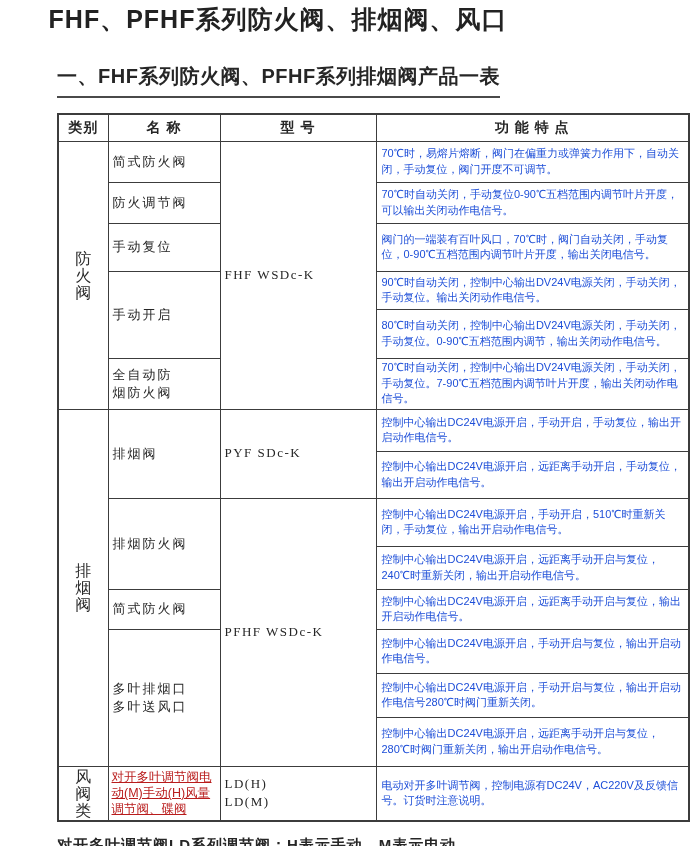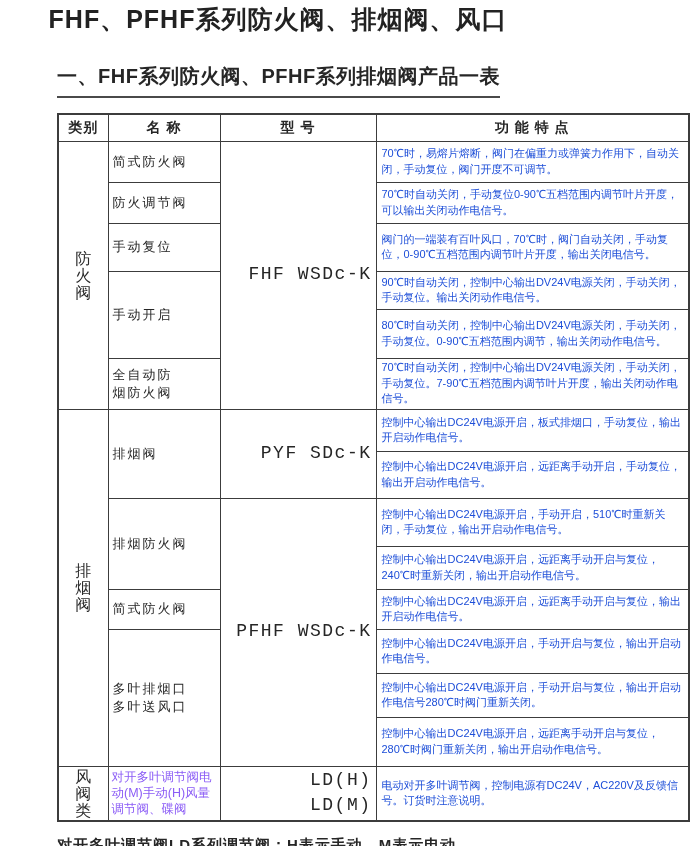--- a/index.html
+++ b/index.html
@@ -48,26 +48,26 @@
     width: 1.15em; margin: 0 auto;
     word-break: break-all; line-height: 17px;
     letter-spacing: 0; white-space: normal;
   }
   td.name {
     font-size: 13px; letter-spacing: 2px;
     white-space: pre-line; color: #262626; line-height: 1.35;
   }
   td.name-left {
     text-align: left; font-size: 12.5px; letter-spacing: 0;
-    padding: 2px 3px; line-height: 1.3; color: #8b5cf6;
+    padding: 2px 3px; line-height: 1.3; color: #b91c1c; text-decoration: underline;
   }
   td.model {
-    text-align: right;
-    font-family: Liberation Mono, monospace;
-    font-size: 18px; letter-spacing: 1.5px;
+    text-align: left;
+    font-family: Liberation Serif, serif;
+    font-size: 13px; letter-spacing: 1.5px;
     white-space: pre-line; line-height: 1.4; color: #262626;
   }
   td.feat {
     text-align: left; font-size: 11px;
     line-height: 15.5px; padding: 1px 3px 1px 5px;
     color: #1d4ed8;
   }
   .footnote {
     position: absolute; top: 820px; left: 57px;
     font-size: 15px; font-weight: bold; letter-spacing: 1px;
@@ -127,21 +127,21 @@
 烟防火阀</td>
       <td class="feat">70℃时自动关闭，控制中心输出DV24V电源关闭，手动关闭，手动复位。7-90℃五档范围内调节叶片开度，输出关闭动作电信号。</td>
     </tr>
 
     <tr style="height:42px">
       <td class="cat" rowspan="8">
           <div class="vtext">排烟阀</div>
         </td>
       <td class="name" rowspan="2">排烟阀</td>
       <td class="model" rowspan="2">PYF SDc-K</td>
-      <td class="feat">控制中心输出DC24V电源开启，板式排烟口，手动复位，输出开启动作电信号。</td>
+      <td class="feat">控制中心输出DC24V电源开启，手动开启，手动复位，输出开启动作电信号。</td>
     </tr>
     <tr style="height:47px">
       <td class="feat">控制中心输出DC24V电源开启，远距离手动开启，手动复位，输出开启动作电信号。</td>
     </tr>
     <tr style="height:48px">
       <td class="name" rowspan="2">排烟防火阀</td>
       <td class="model" rowspan="6">PFHF WSDc-K</td>
       <td class="feat">控制中心输出DC24V电源开启，手动开启，510℃时重新关闭，手动复位，输出开启动作电信号。</td>
     </tr>
     <tr style="height:43px">

